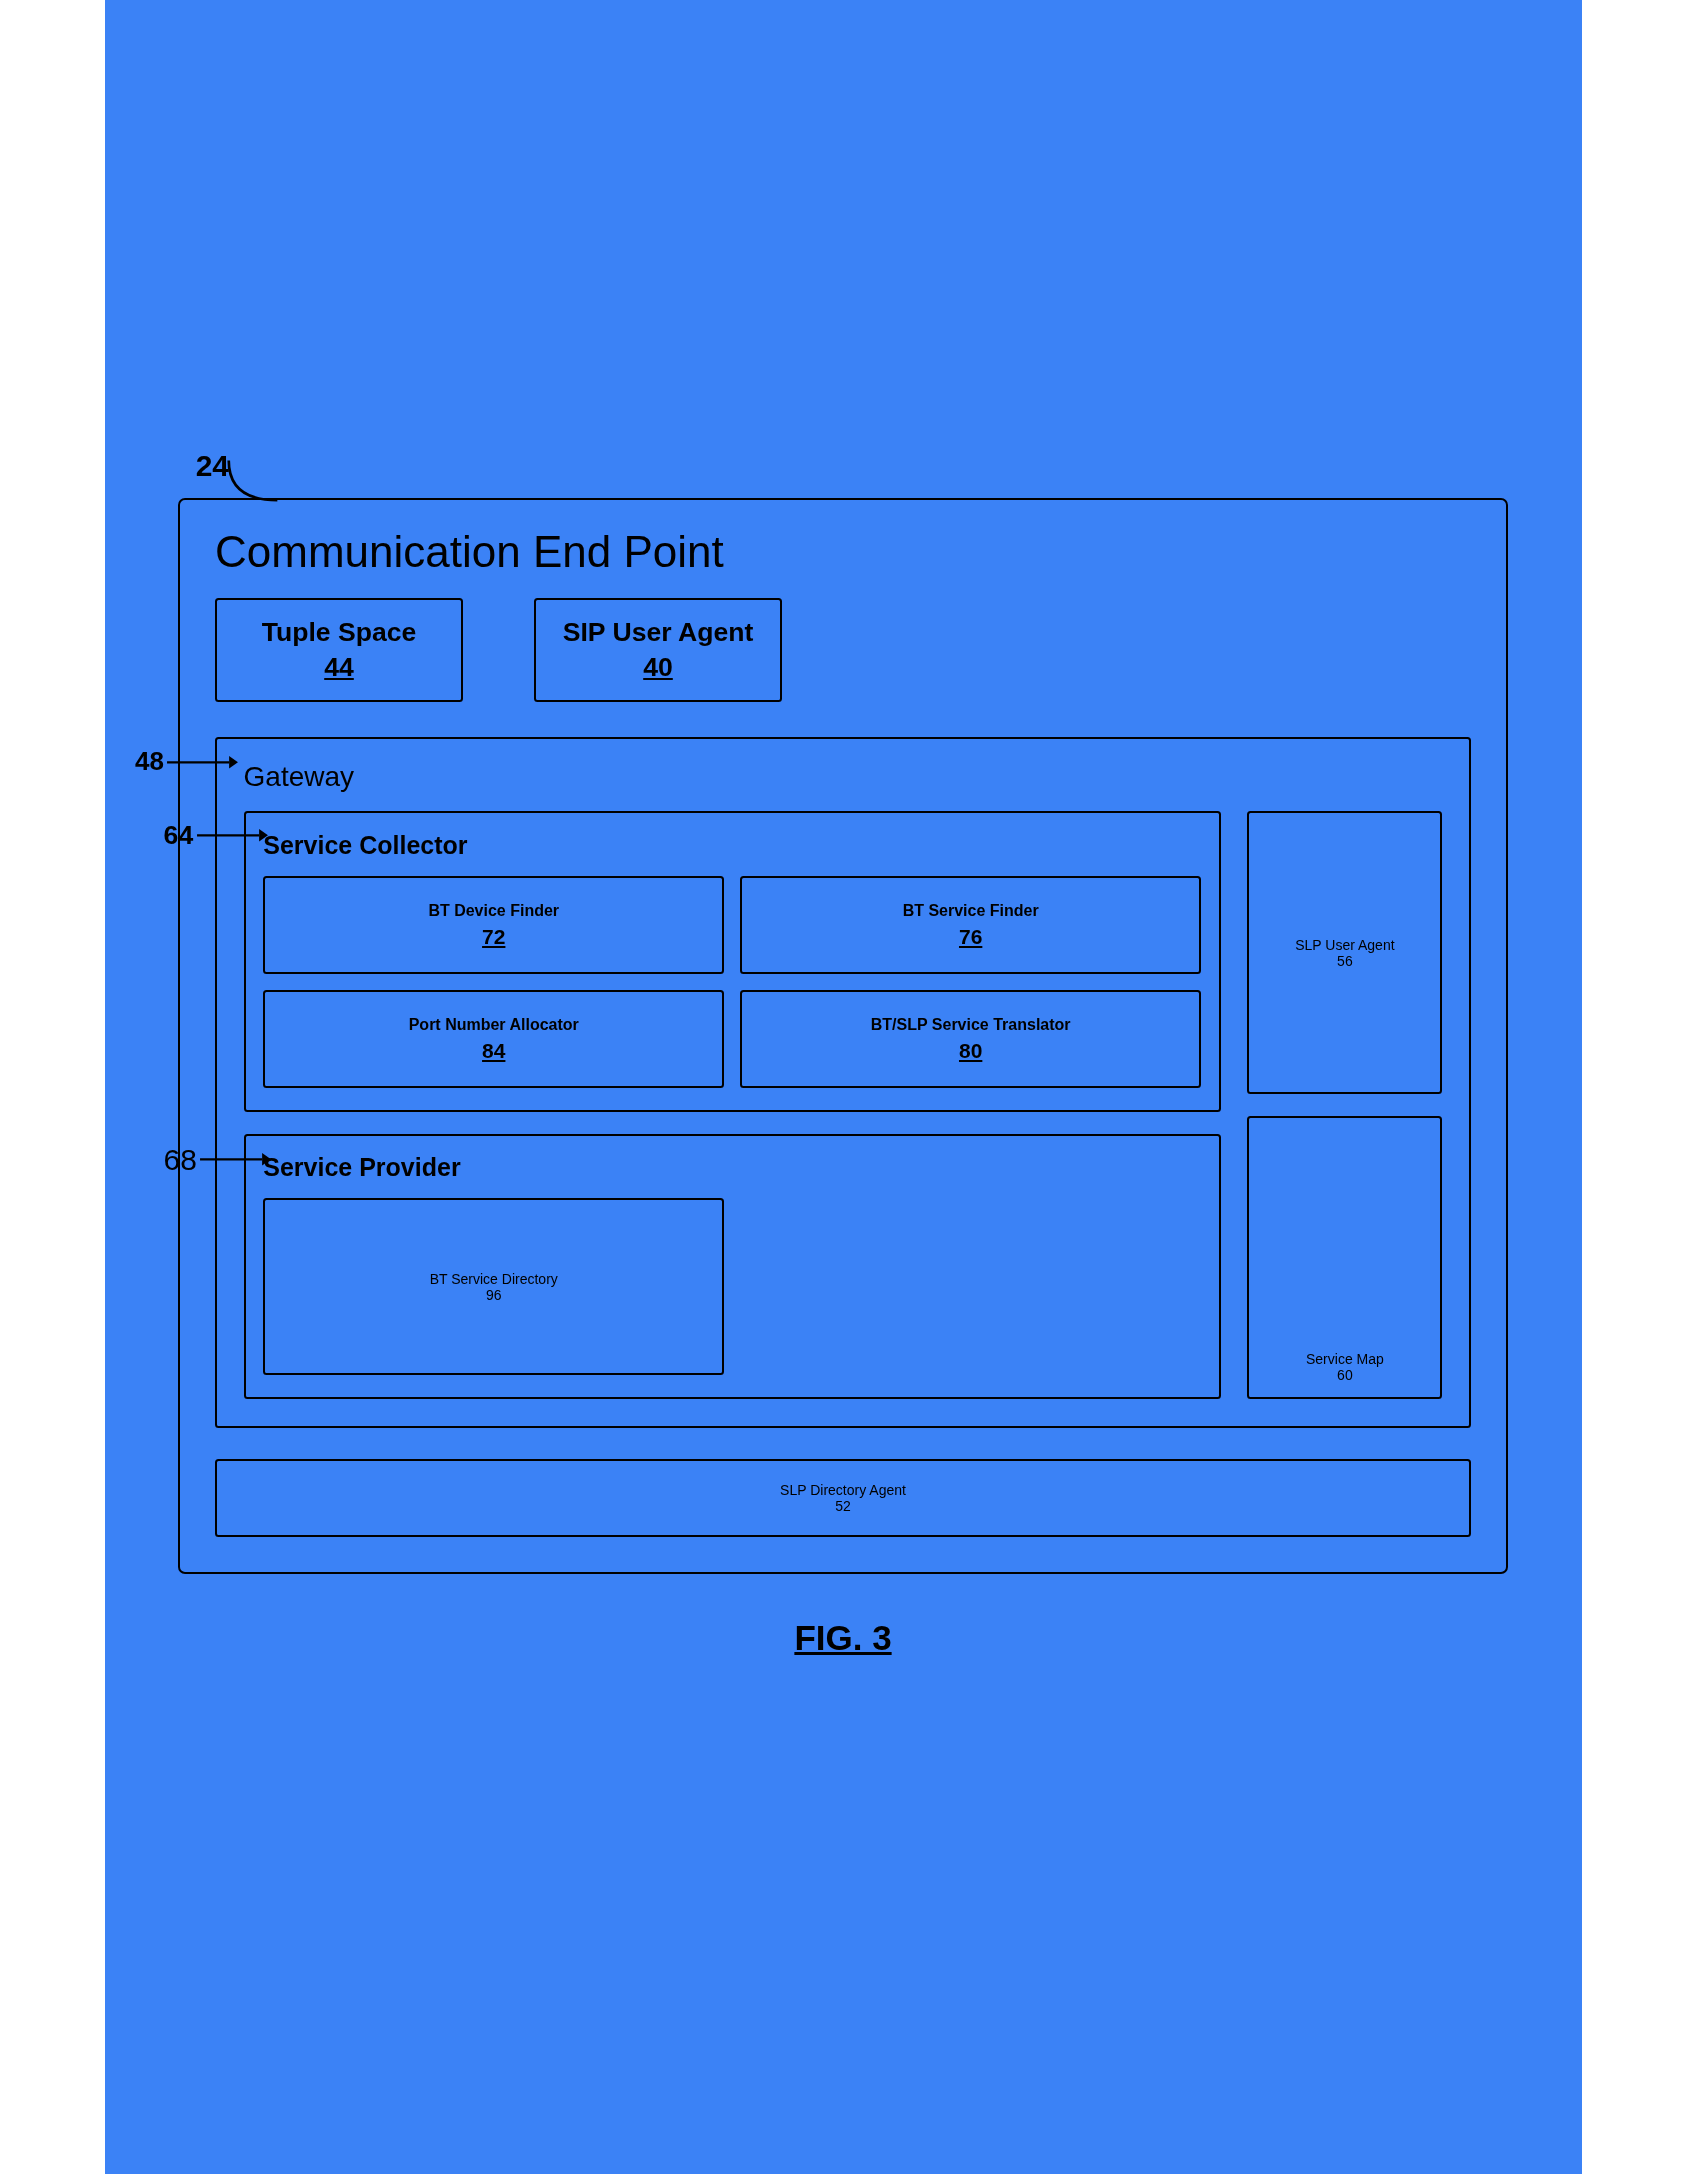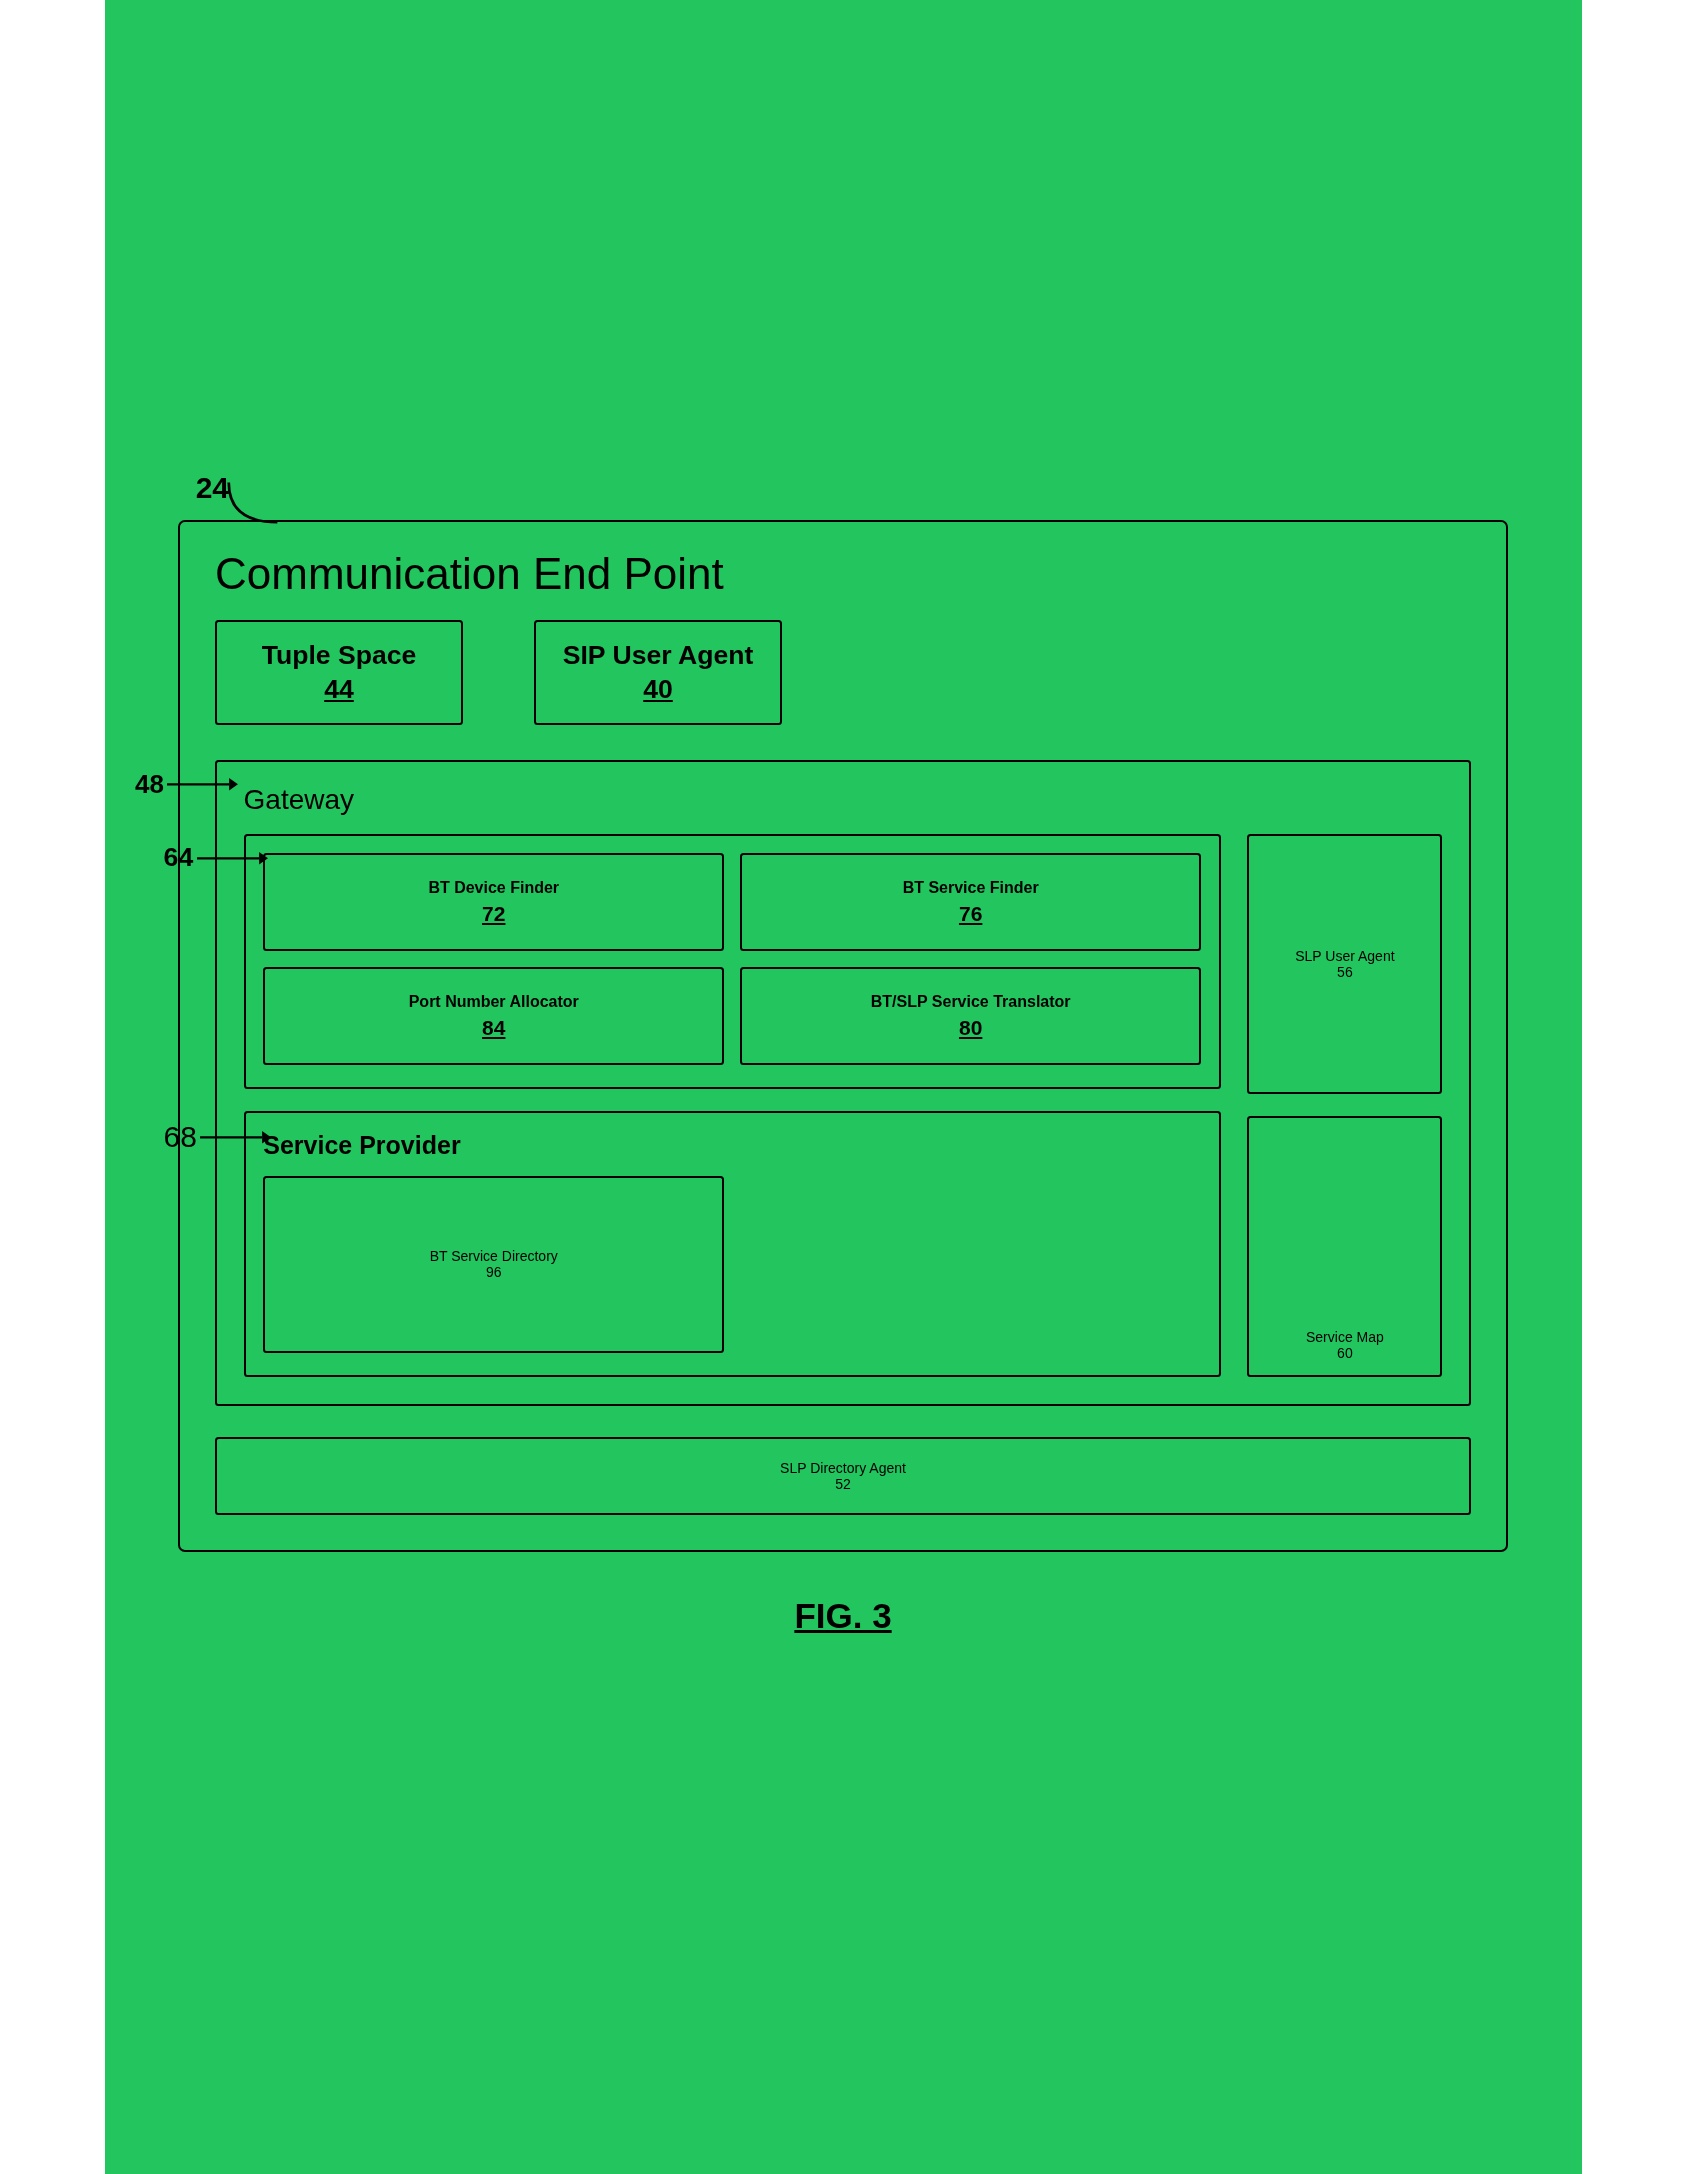--- a/index.html
+++ b/index.html
@@ -14,21 +14,21 @@
       width: 1686px;
       min-height: 2174px;
       display: flex;
       align-items: center;
       justify-content: center;
     }
 
     .page-container {
       width: 1477px;
       min-height: 2174px;
-      background: #22c55e;
+      background: #3b82f6;
       display: flex;
       flex-direction: column;
       align-items: center;
       justify-content: center;
       padding: 53px 71px 71px 71px;
       position: relative;
     }
 
     .diagram-wrapper {
       position: relative;
@@ -299,20 +299,21 @@
 
                 <div style="position: absolute; left: -80px; top: 8.9px; display: flex; flex-direction: row; align-items: center;">
                   <span style="font-size: 26.6px; font-weight: bold; color: #000;">64</span>
                   <svg width="71" height="26.6" style="margin-left: 3.5px;" viewBox="0 0 80 30">
                     <line x1="0" y1="15" x2="70" y2="15" stroke="#000" stroke-width="2.5"></line>
                     <polygon points="70,8 80,15 70,22" fill="#000"></polygon>
                   </svg>
                 </div>
 
                 <div class="service-collector-box">
+                  <span class="section-title">Service Collector</span>
 
                   <div class="collector-grid">
 
                     <div class="inner-box">
                       <span class="ib-label">BT Device Finder</span>
                       <span class="ib-number">72</span>
                     </div>
 
                     <div class="inner-box">
                       <span class="ib-label">BT Service Finder</span>

